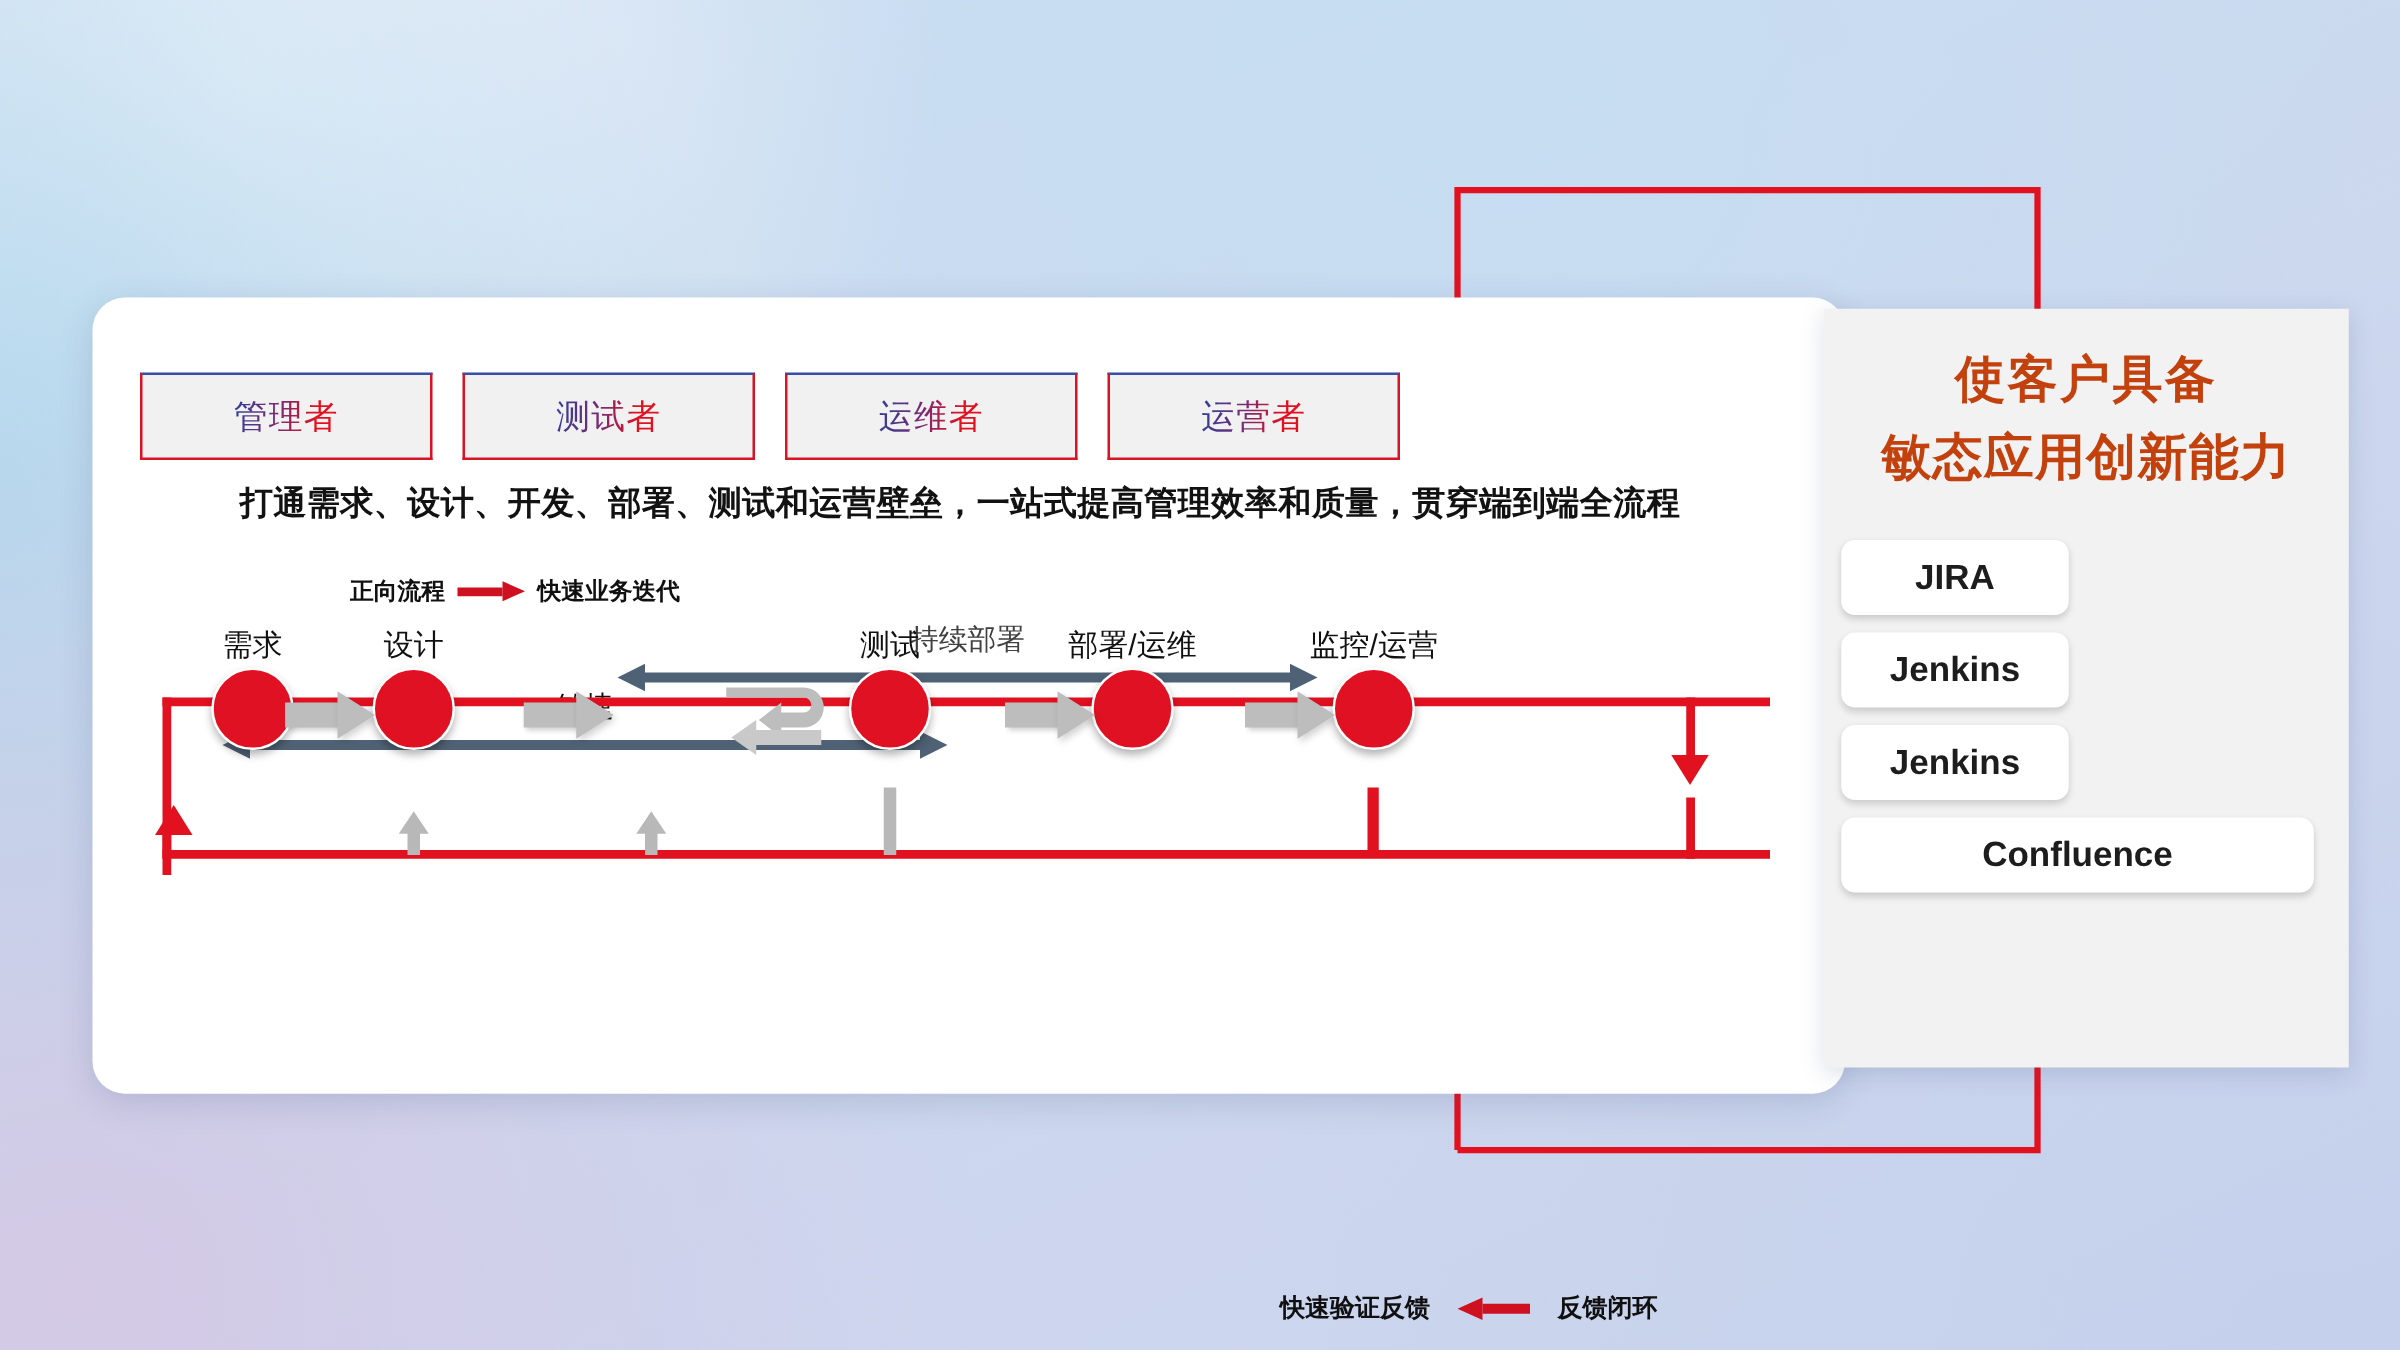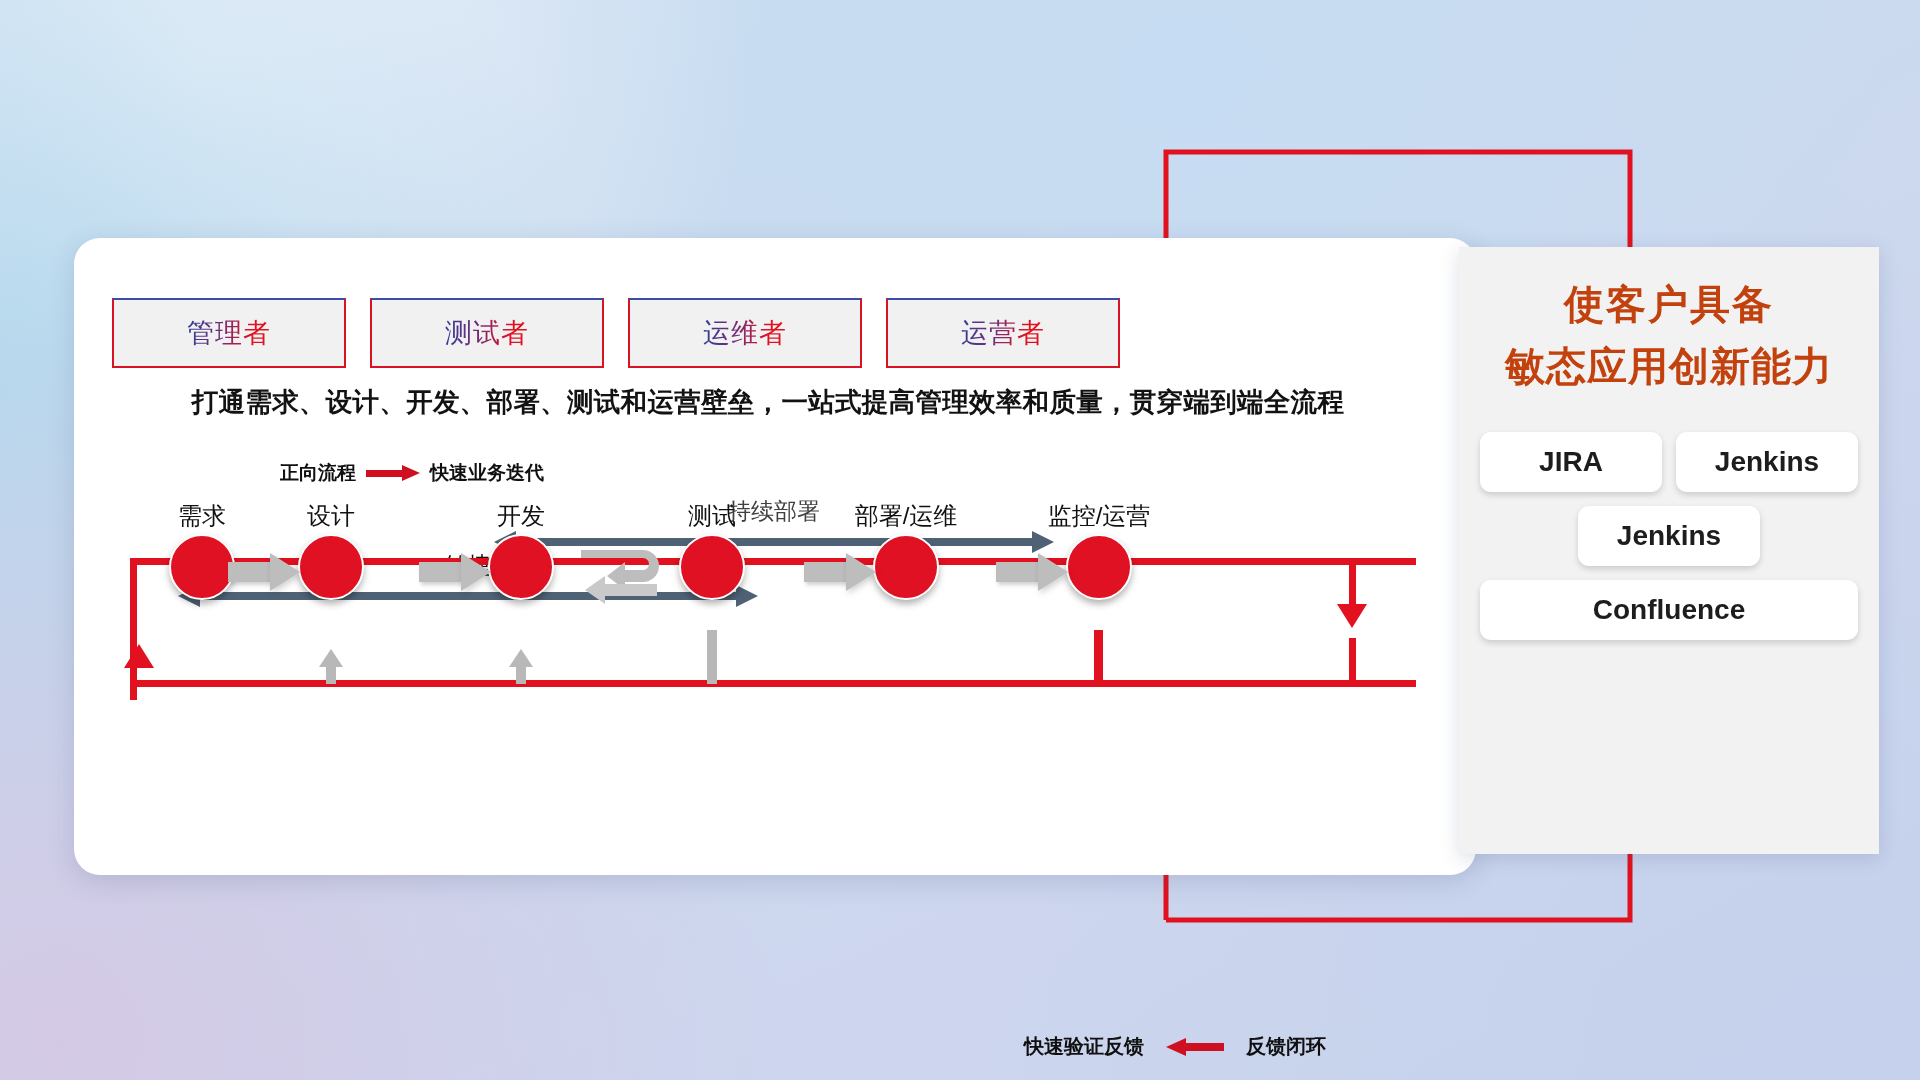--- a/index.html
+++ b/index.html
@@ -116,21 +116,21 @@
     border-top:9px solid transparent;border-bottom:9px solid transparent;border-right:20px solid #cf1020;}
 
   
   .sidebar{
     position:absolute;left:1459px;top:247px;width:420px;height:607px;
     background:#f2f2f2;box-shadow:0 4px 18px rgba(60,80,120,0.18);
   }
   .sb-title{padding-top:26px;text-align:center;color:#c2410c;font-weight:bold;}
   .sb-title .l1{font-size:40px;line-height:62px;letter-spacing:2px;}
   .sb-title .l2{font-size:40px;line-height:62px;letter-spacing:1px;}
-  .tools{margin-top:18px;padding:17px 14px;display:flex;flex-wrap:wrap;gap:14px 14px;justify-content:center;}
+  .tools{margin-top:18px;padding:17px 14px;display:flex;flex-wrap:wrap;gap:14px 14px;justify-content:center;flex-direction:column;}
   .tool{
     background:#ffffff;border-radius:11px;height:60px;
     display:flex;align-items:center;justify-content:center;
     font-size:28px;font-weight:bold;color:#1d1d1d;
     box-shadow:0 3px 6px rgba(0,0,0,0.16);
   }
   .tool.half{width:182px;}
   .tool.full{width:378px;}
 </style>
 </head>
@@ -210,24 +210,20 @@
     <div class="stage" style="left:58px;top:262px;">
       <div class="slabel">需求</div>
       <div class="circle"></div>
     </div>
 
     <div class="stage" style="left:187px;top:262px;">
       <div class="slabel">设计</div>
       <div class="circle"></div>
     </div>
 
-    <div class="stage" style="left:377px;top:262px;">
-      <div class="slabel">开发</div>
-      <div class="circle"></div>
-    </div>
 
     <div class="stage" style="left:568px;top:262px;">
       <div class="slabel">测试</div>
       <div class="circle"></div>
     </div>
 
     <div class="stage" style="left:762px;top:262px;">
       <div class="slabel">部署/运维</div>
       <div class="circle"></div>
     </div>

